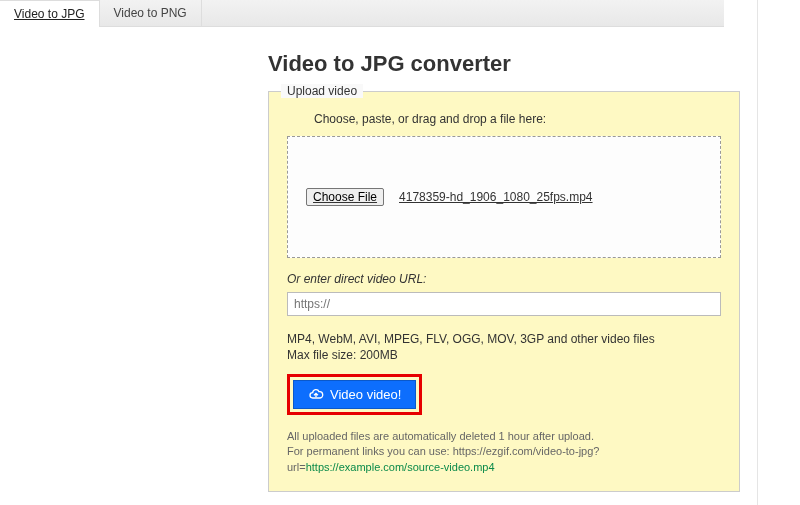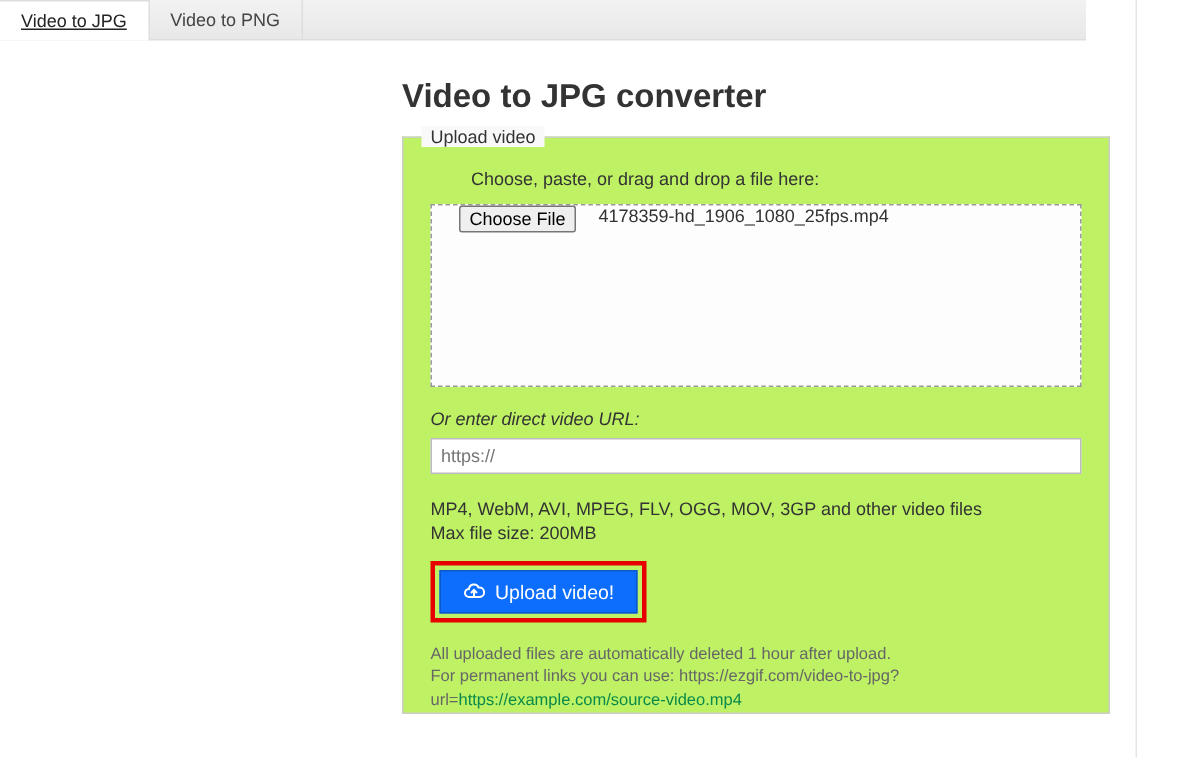--- a/index.html
+++ b/index.html
@@ -38,22 +38,22 @@
       padding-right: 60px;
     }
     .page-title {
       font-size: 22px;
       font-weight: 700;
       color: #333;
       margin-bottom: 14px;
     }
     .fieldset {
       border: 1px solid #ccc;
-      background: #bef264;
-      padding: 14px 18px 0;
+      background: #fef9c3;
+      padding: 14px 18px 16px;
       position: relative;
     }
     .legend {
       position: absolute;
       top: -8px;
       left: 12px;
       background: #f9f9f9;
       padding: 0 6px;
       font-size: 12px;
       color: #333;
@@ -63,23 +63,24 @@
       color: #333;
       margin-bottom: 10px;
       margin-top: 6px;
       margin-left: 27px;
     }
     .dropzone {
       border: 1px dashed #999;
       background: #fdfdfd;
       height: 122px;
       display: flex;
-      align-items: flex-start;
+      align-items: center;
       padding-left: 18px;
       margin-bottom: 14px;
+      text-decoration: underline;
     }
     .choose-file-btn {
       font-family: Arial, sans-serif;
       font-size: 12px;
       padding: 1px 6px;
       background: #efefef;
       border: 1px solid #767676;
       border-radius: 2px;
       cursor: pointer;
     }
@@ -181,21 +182,21 @@
     <div class="maxsize">Max file size: 200MB</div>
 
     <div class="highlight-box">
       <button class="upload-btn">
         <span class="cloud-icon">
           <svg viewBox="0 0 24 20" fill="none" stroke="#fff" stroke-width="2">
             <path d="M7 15a4 4 0 0 1 0-8 5 5 0 0 1 9.6-1.5A4 4 0 1 1 18 15H7z"></path>
             <path d="M12 8v6M9 11l3-3 3 3"></path>
           </svg>
         </span>
-        <span>Upload video!</span>
+        <span>Video video!</span>
       </button>
     </div>
 
     <div class="fine-print">
       <span>All uploaded files are automatically deleted 1 hour after upload.</span><br>
       <span>For permanent links you can use: https://ezgif.com/video-to-jpg?url=</span><span class="link">https://example.com/source-video.mp4</span>
     </div>
   </div>
 </div>
 

